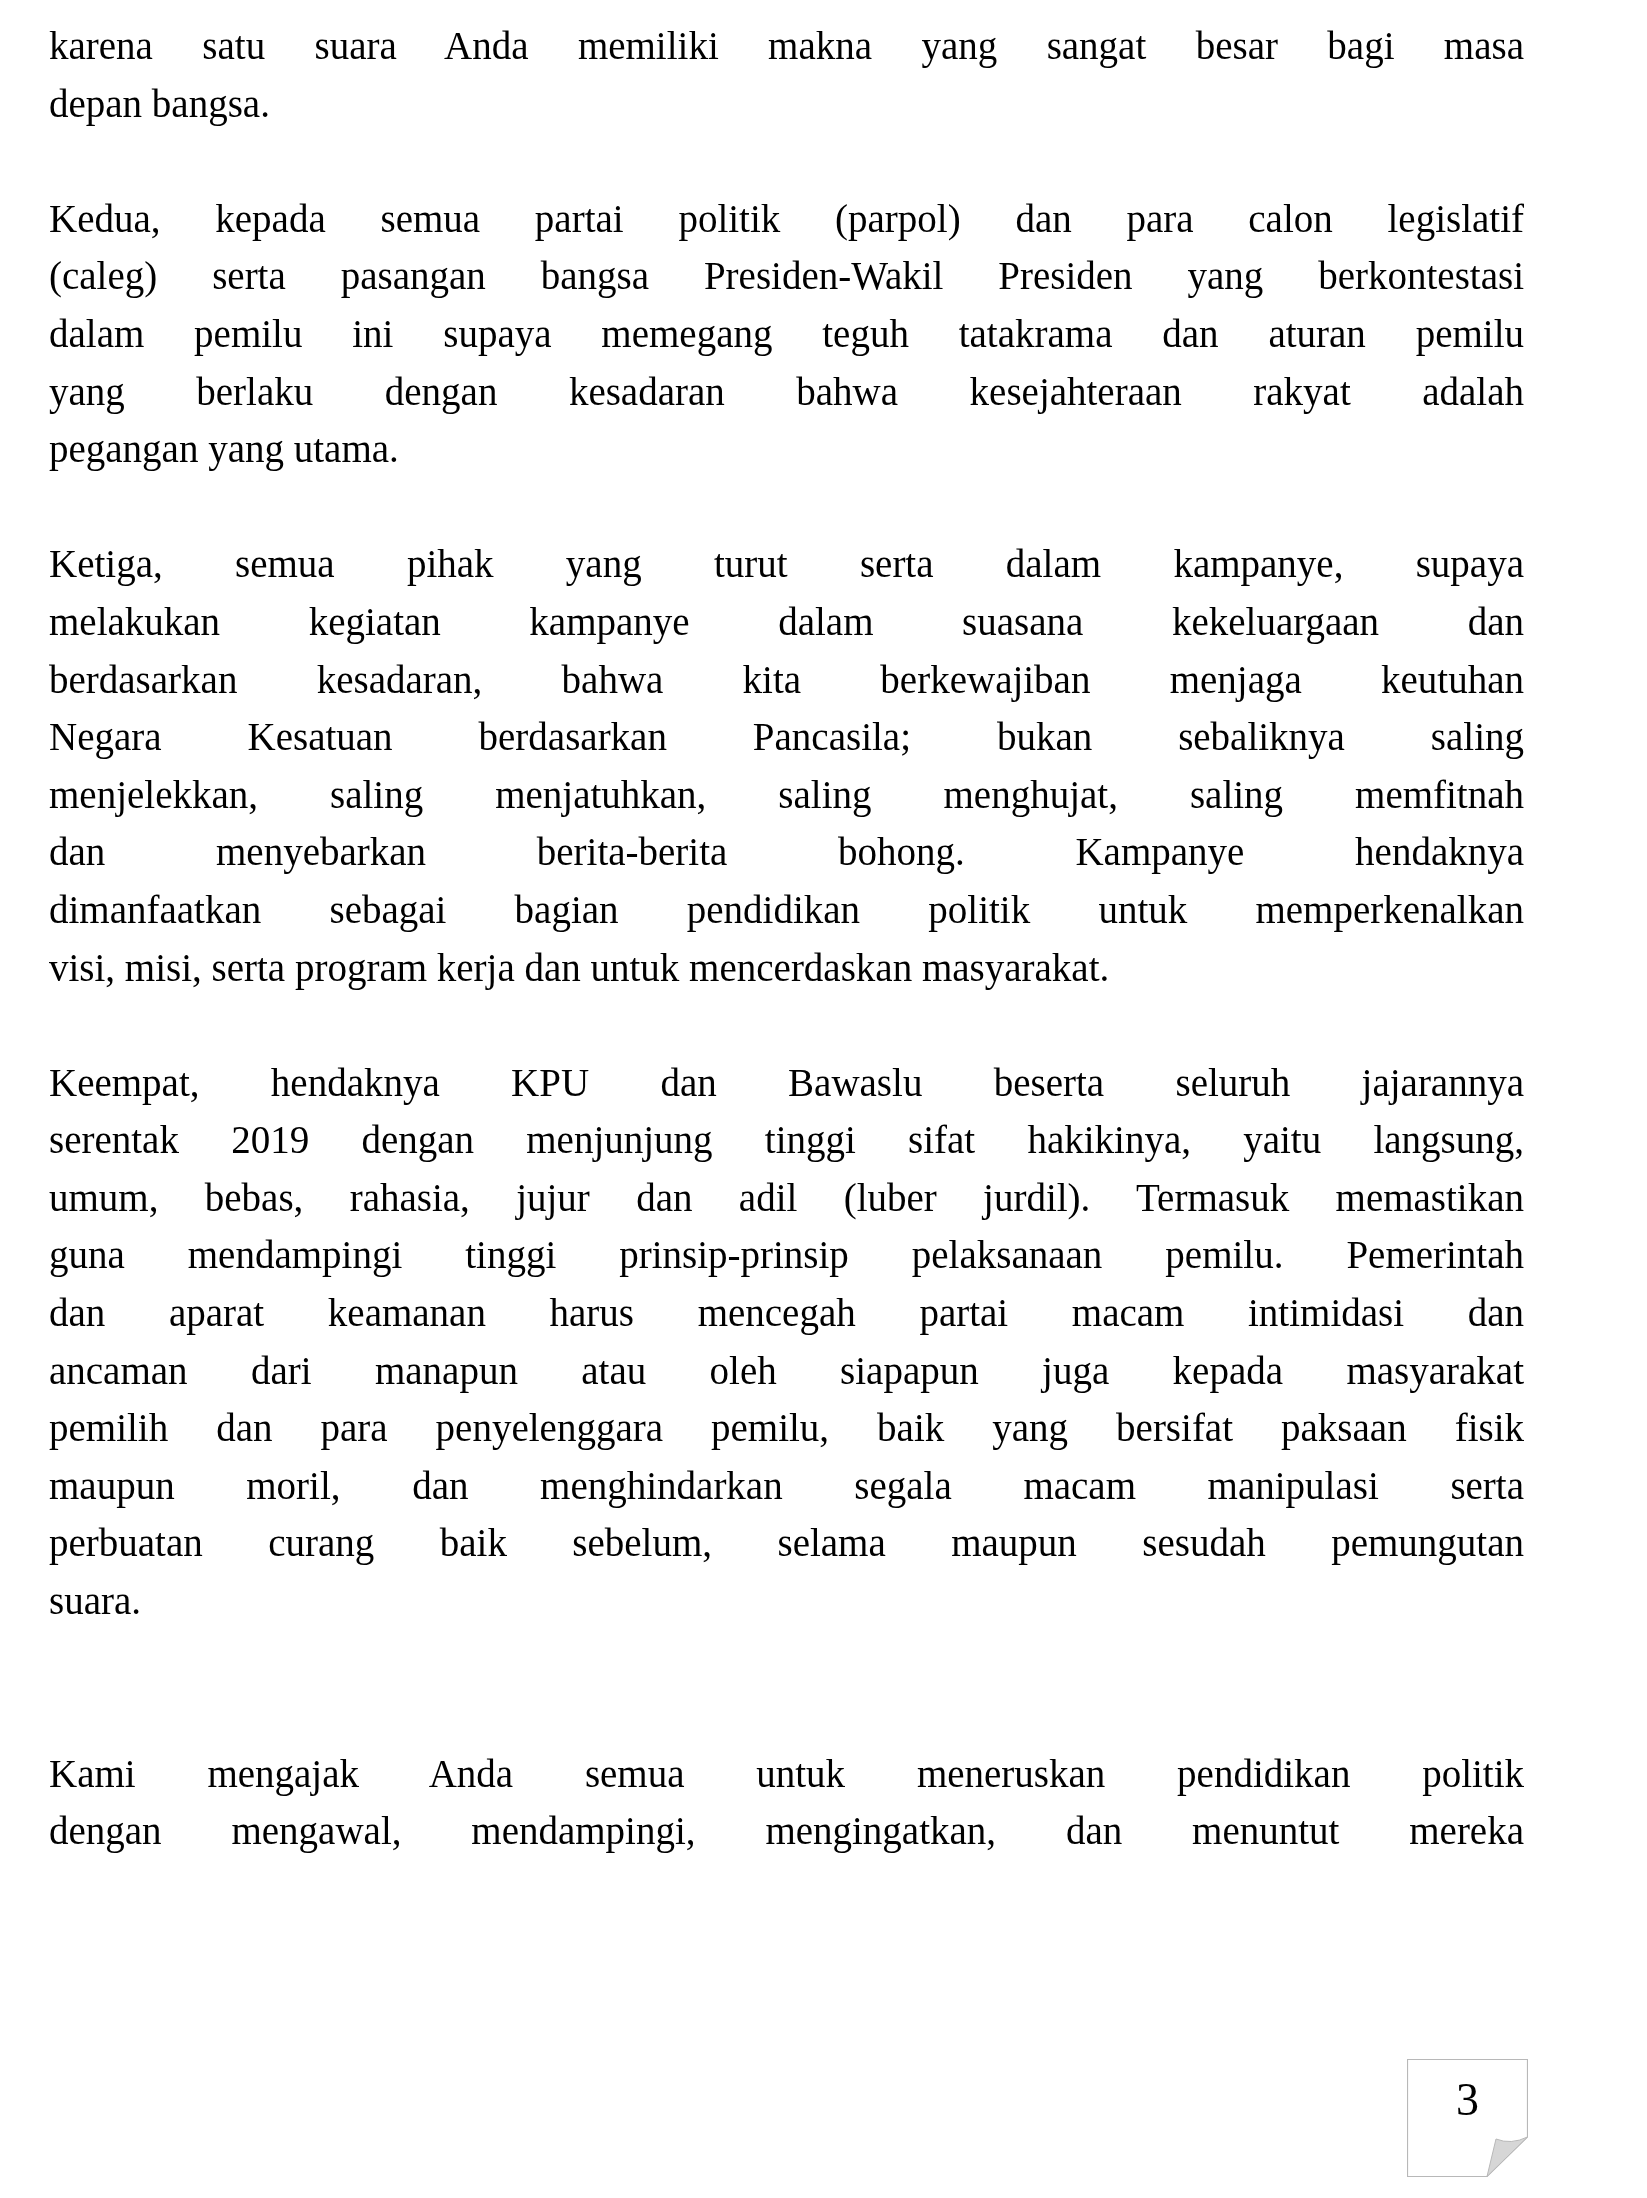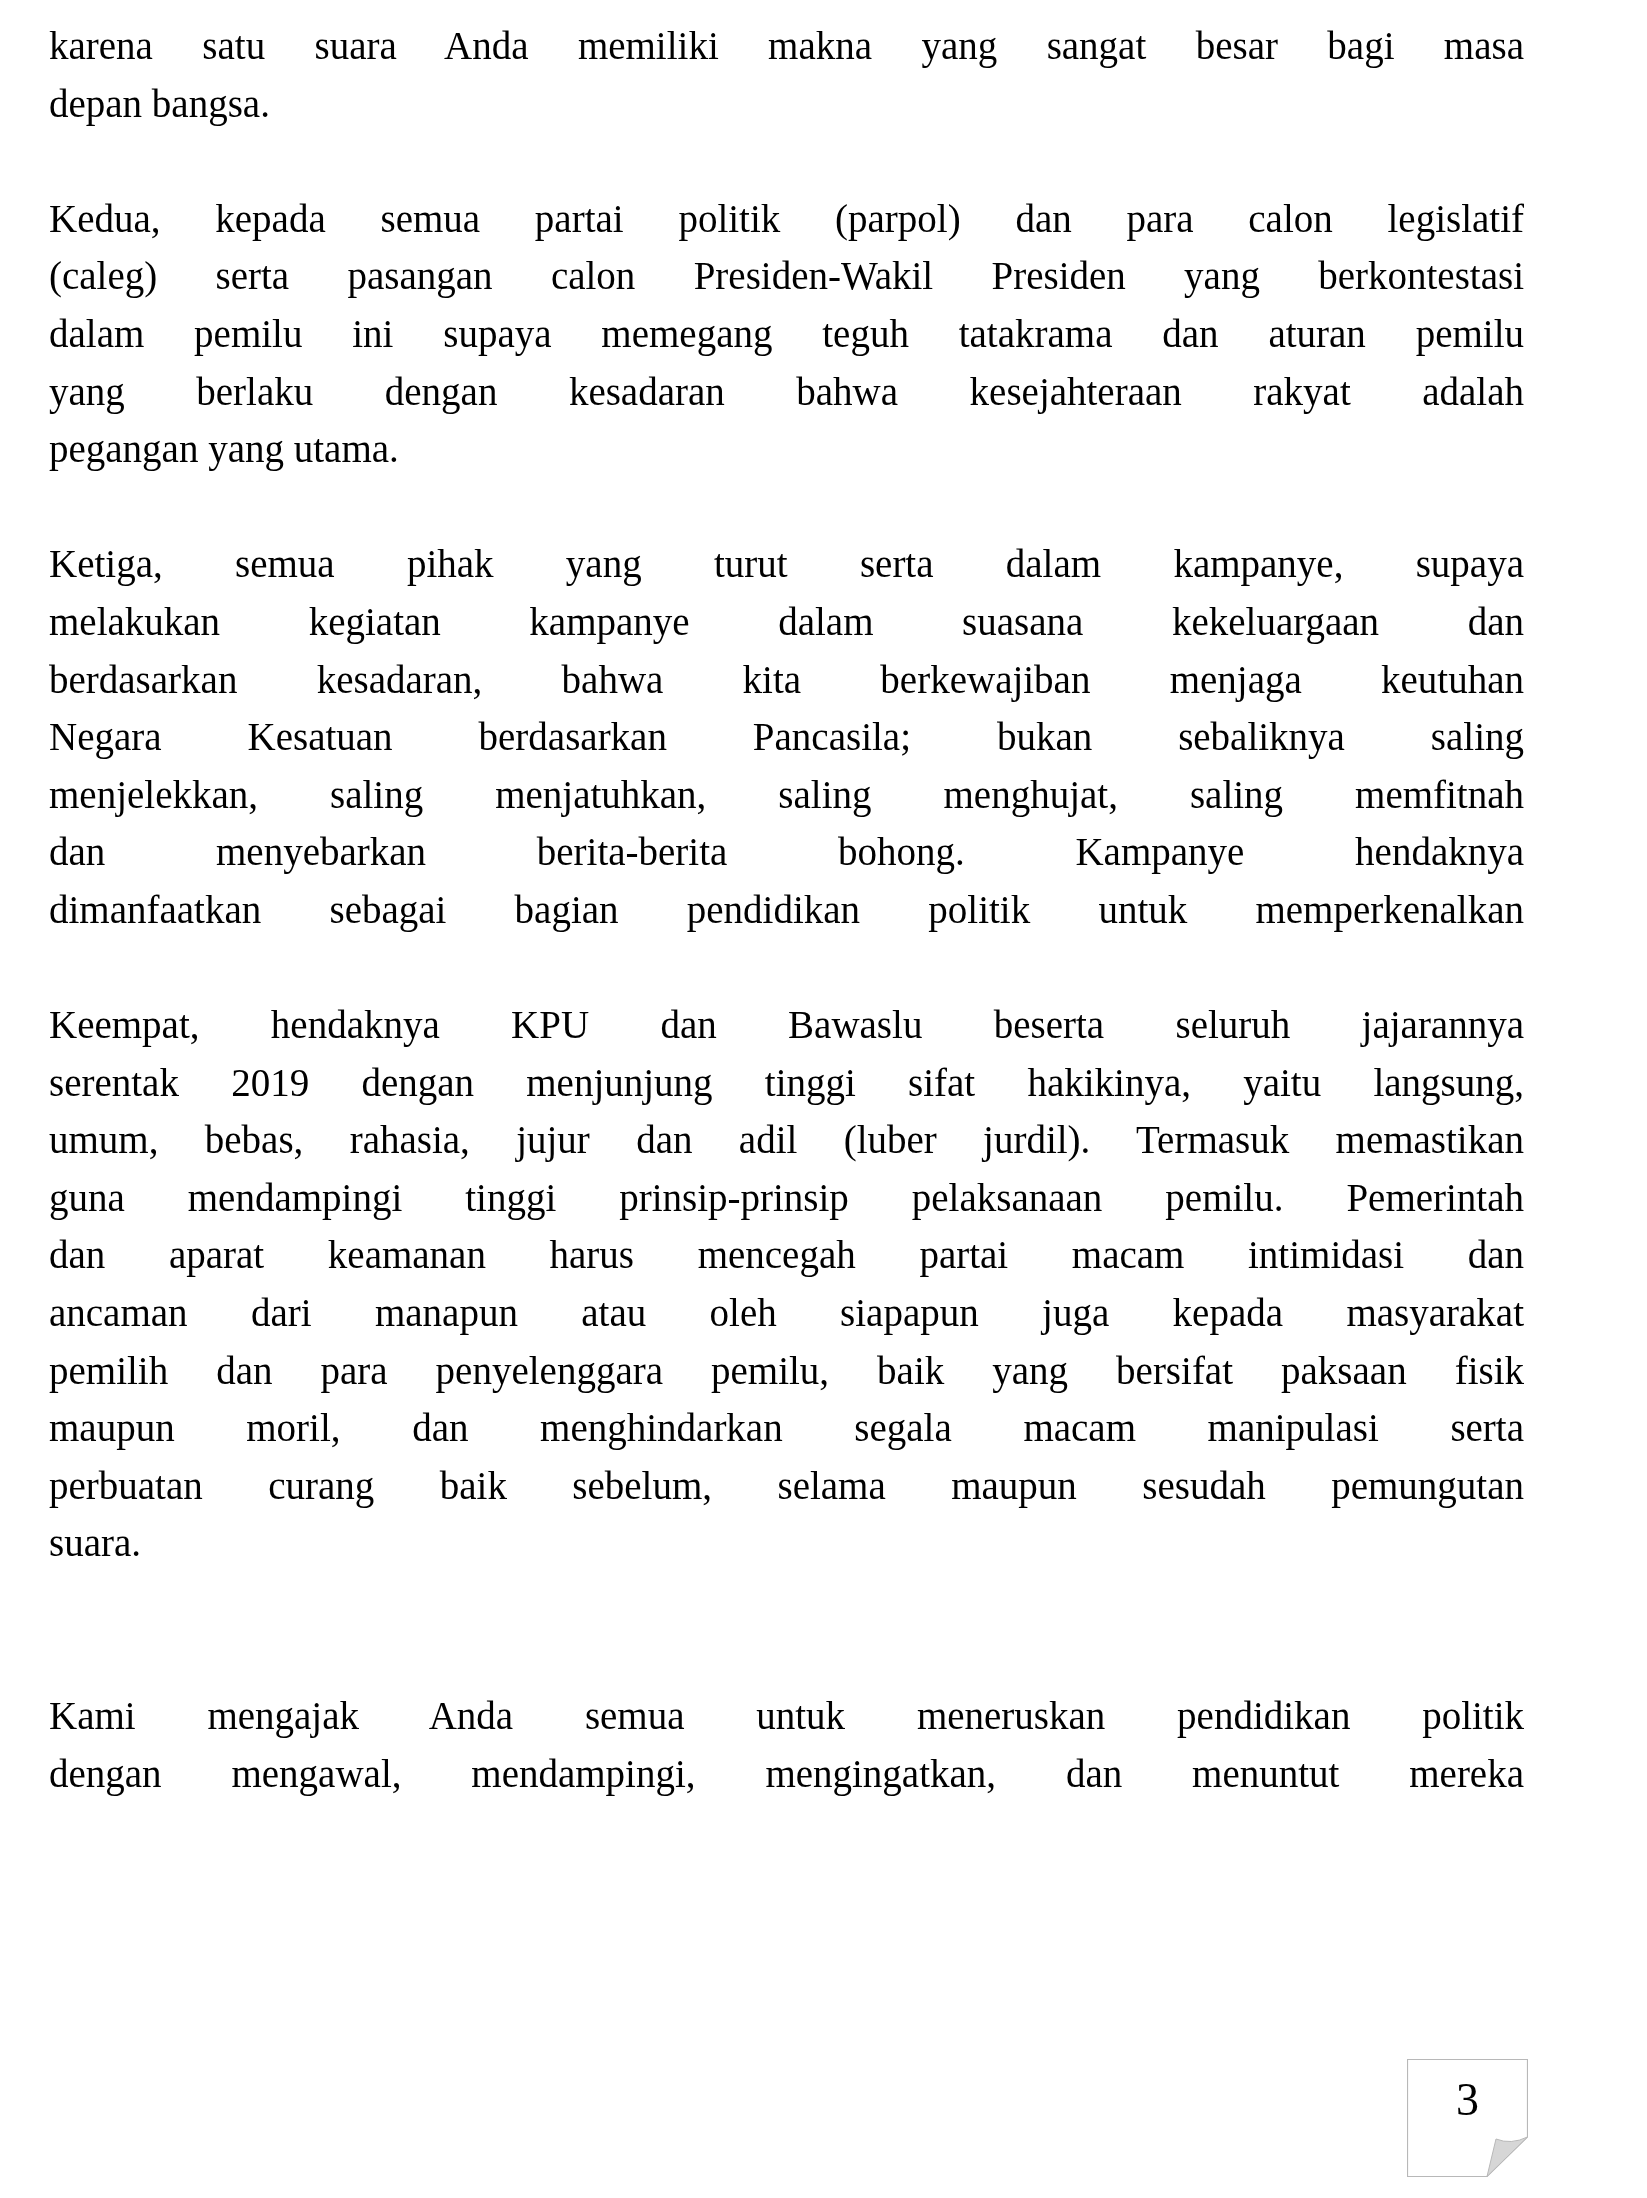--- a/index.html
+++ b/index.html
@@ -70,35 +70,36 @@
 <div class="page">
 
   <div class="paragraph">
     <span class="line">karena satu suara Anda memiliki makna yang sangat besar bagi masa</span>
     <span class="line last">depan bangsa.</span>
   </div>
   <div class="blank"></div>
 
   <div class="paragraph">
     <span class="line">Kedua, kepada semua partai politik (parpol) dan para calon legislatif</span>
-    <span class="line">(caleg) serta pasangan calon Presiden-Wakil Presiden yang berkontestasi</span>
+    <span class="line">(caleg) serta pasangan bangsa Presiden-Wakil Presiden yang berkontestasi</span>
     <span class="line">dalam pemilu ini supaya memegang teguh tatakrama dan aturan pemilu</span>
     <span class="line">yang berlaku dengan kesadaran bahwa kesejahteraan rakyat adalah</span>
     <span class="line last">pegangan yang utama.</span>
   </div>
   <div class="blank"></div>
 
   <div class="paragraph">
     <span class="line">Ketiga, semua pihak yang turut serta dalam kampanye, supaya</span>
     <span class="line">melakukan kegiatan kampanye dalam suasana kekeluargaan dan</span>
     <span class="line">berdasarkan kesadaran, bahwa kita berkewajiban menjaga keutuhan</span>
     <span class="line">Negara Kesatuan berdasarkan Pancasila; bukan sebaliknya saling</span>
     <span class="line">menjelekkan, saling menjatuhkan, saling menghujat, saling memfitnah</span>
     <span class="line">dan menyebarkan berita-berita bohong. Kampanye hendaknya</span>
     <span class="line">dimanfaatkan sebagai bagian pendidikan politik untuk memperkenalkan</span>
+    <span class="line last">visi, misi, serta program kerja dan untuk mencerdaskan masyarakat.</span>
   </div>
   <div class="blank"></div>
 
   <div class="paragraph">
     <span class="line">Keempat, hendaknya KPU dan Bawaslu beserta seluruh jajarannya</span>
     <span class="line">serentak 2019 dengan menjunjung tinggi sifat hakikinya, yaitu langsung,</span>
     <span class="line">umum, bebas, rahasia, jujur dan adil (luber jurdil). Termasuk memastikan</span>
     <span class="line">guna mendampingi tinggi prinsip-prinsip pelaksanaan pemilu. Pemerintah</span>
     <span class="line">dan aparat keamanan harus mencegah partai macam intimidasi dan</span>
     <span class="line">ancaman dari manapun atau oleh siapapun juga kepada masyarakat</span>

